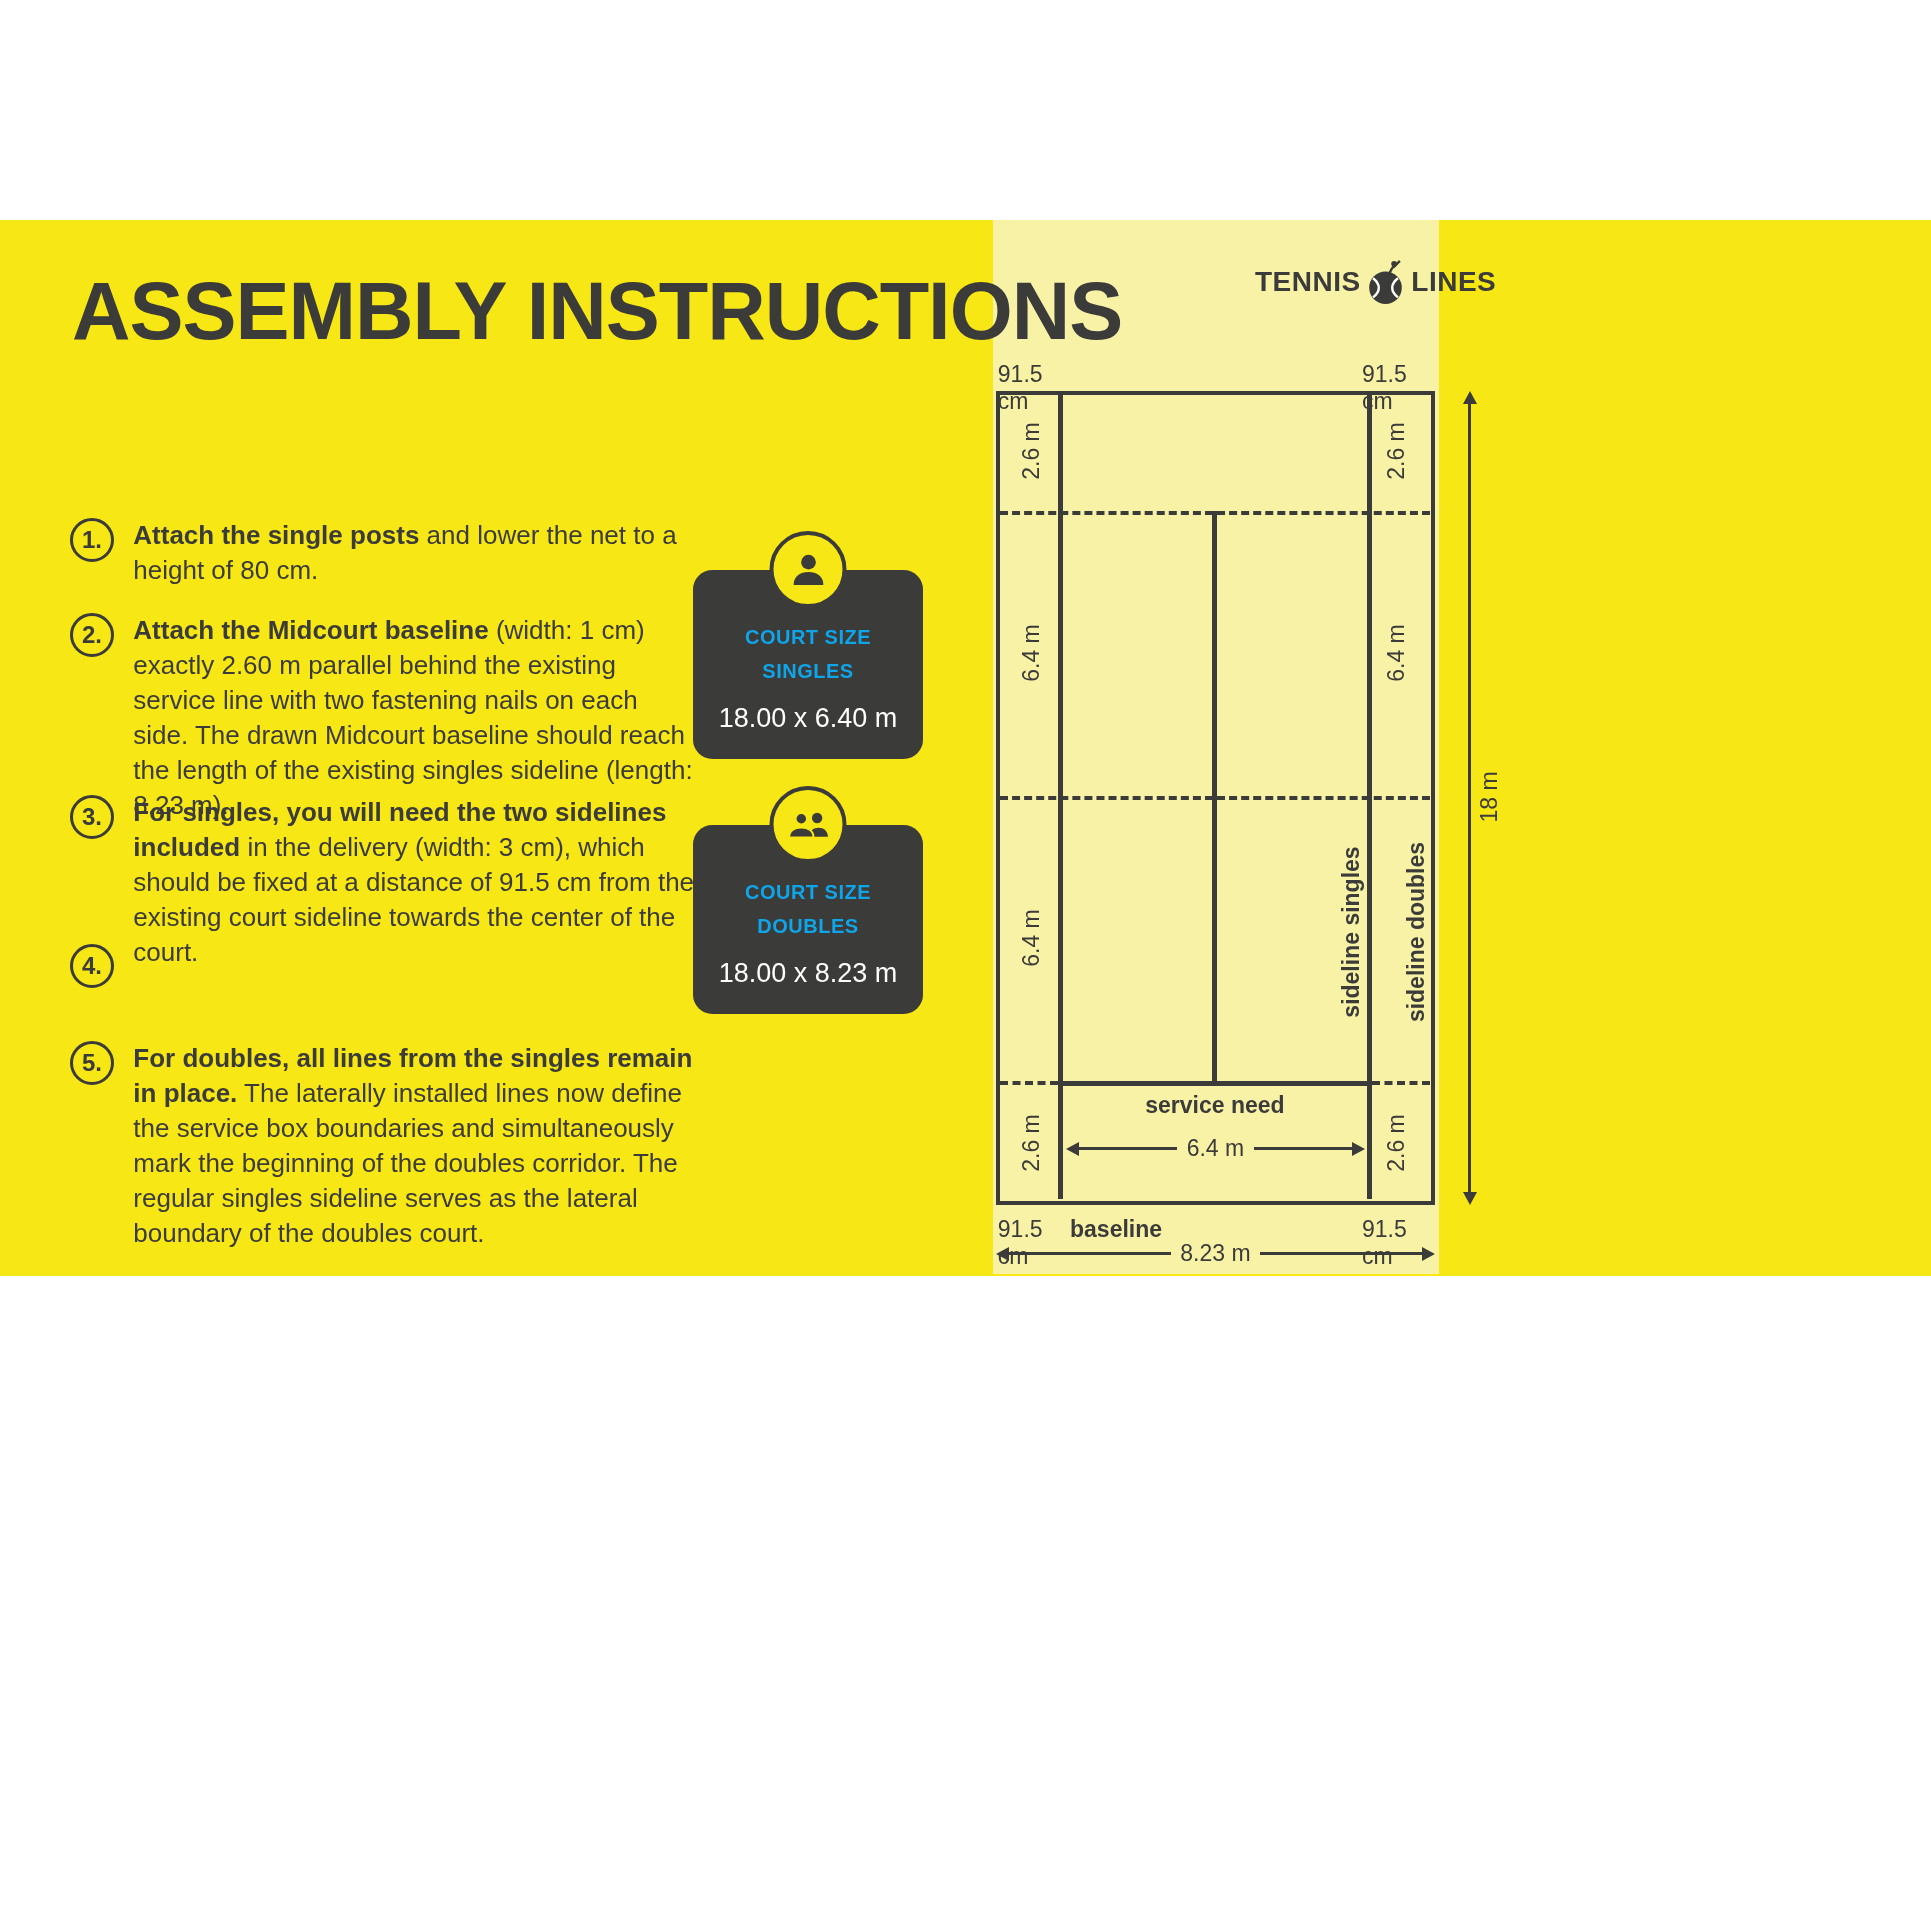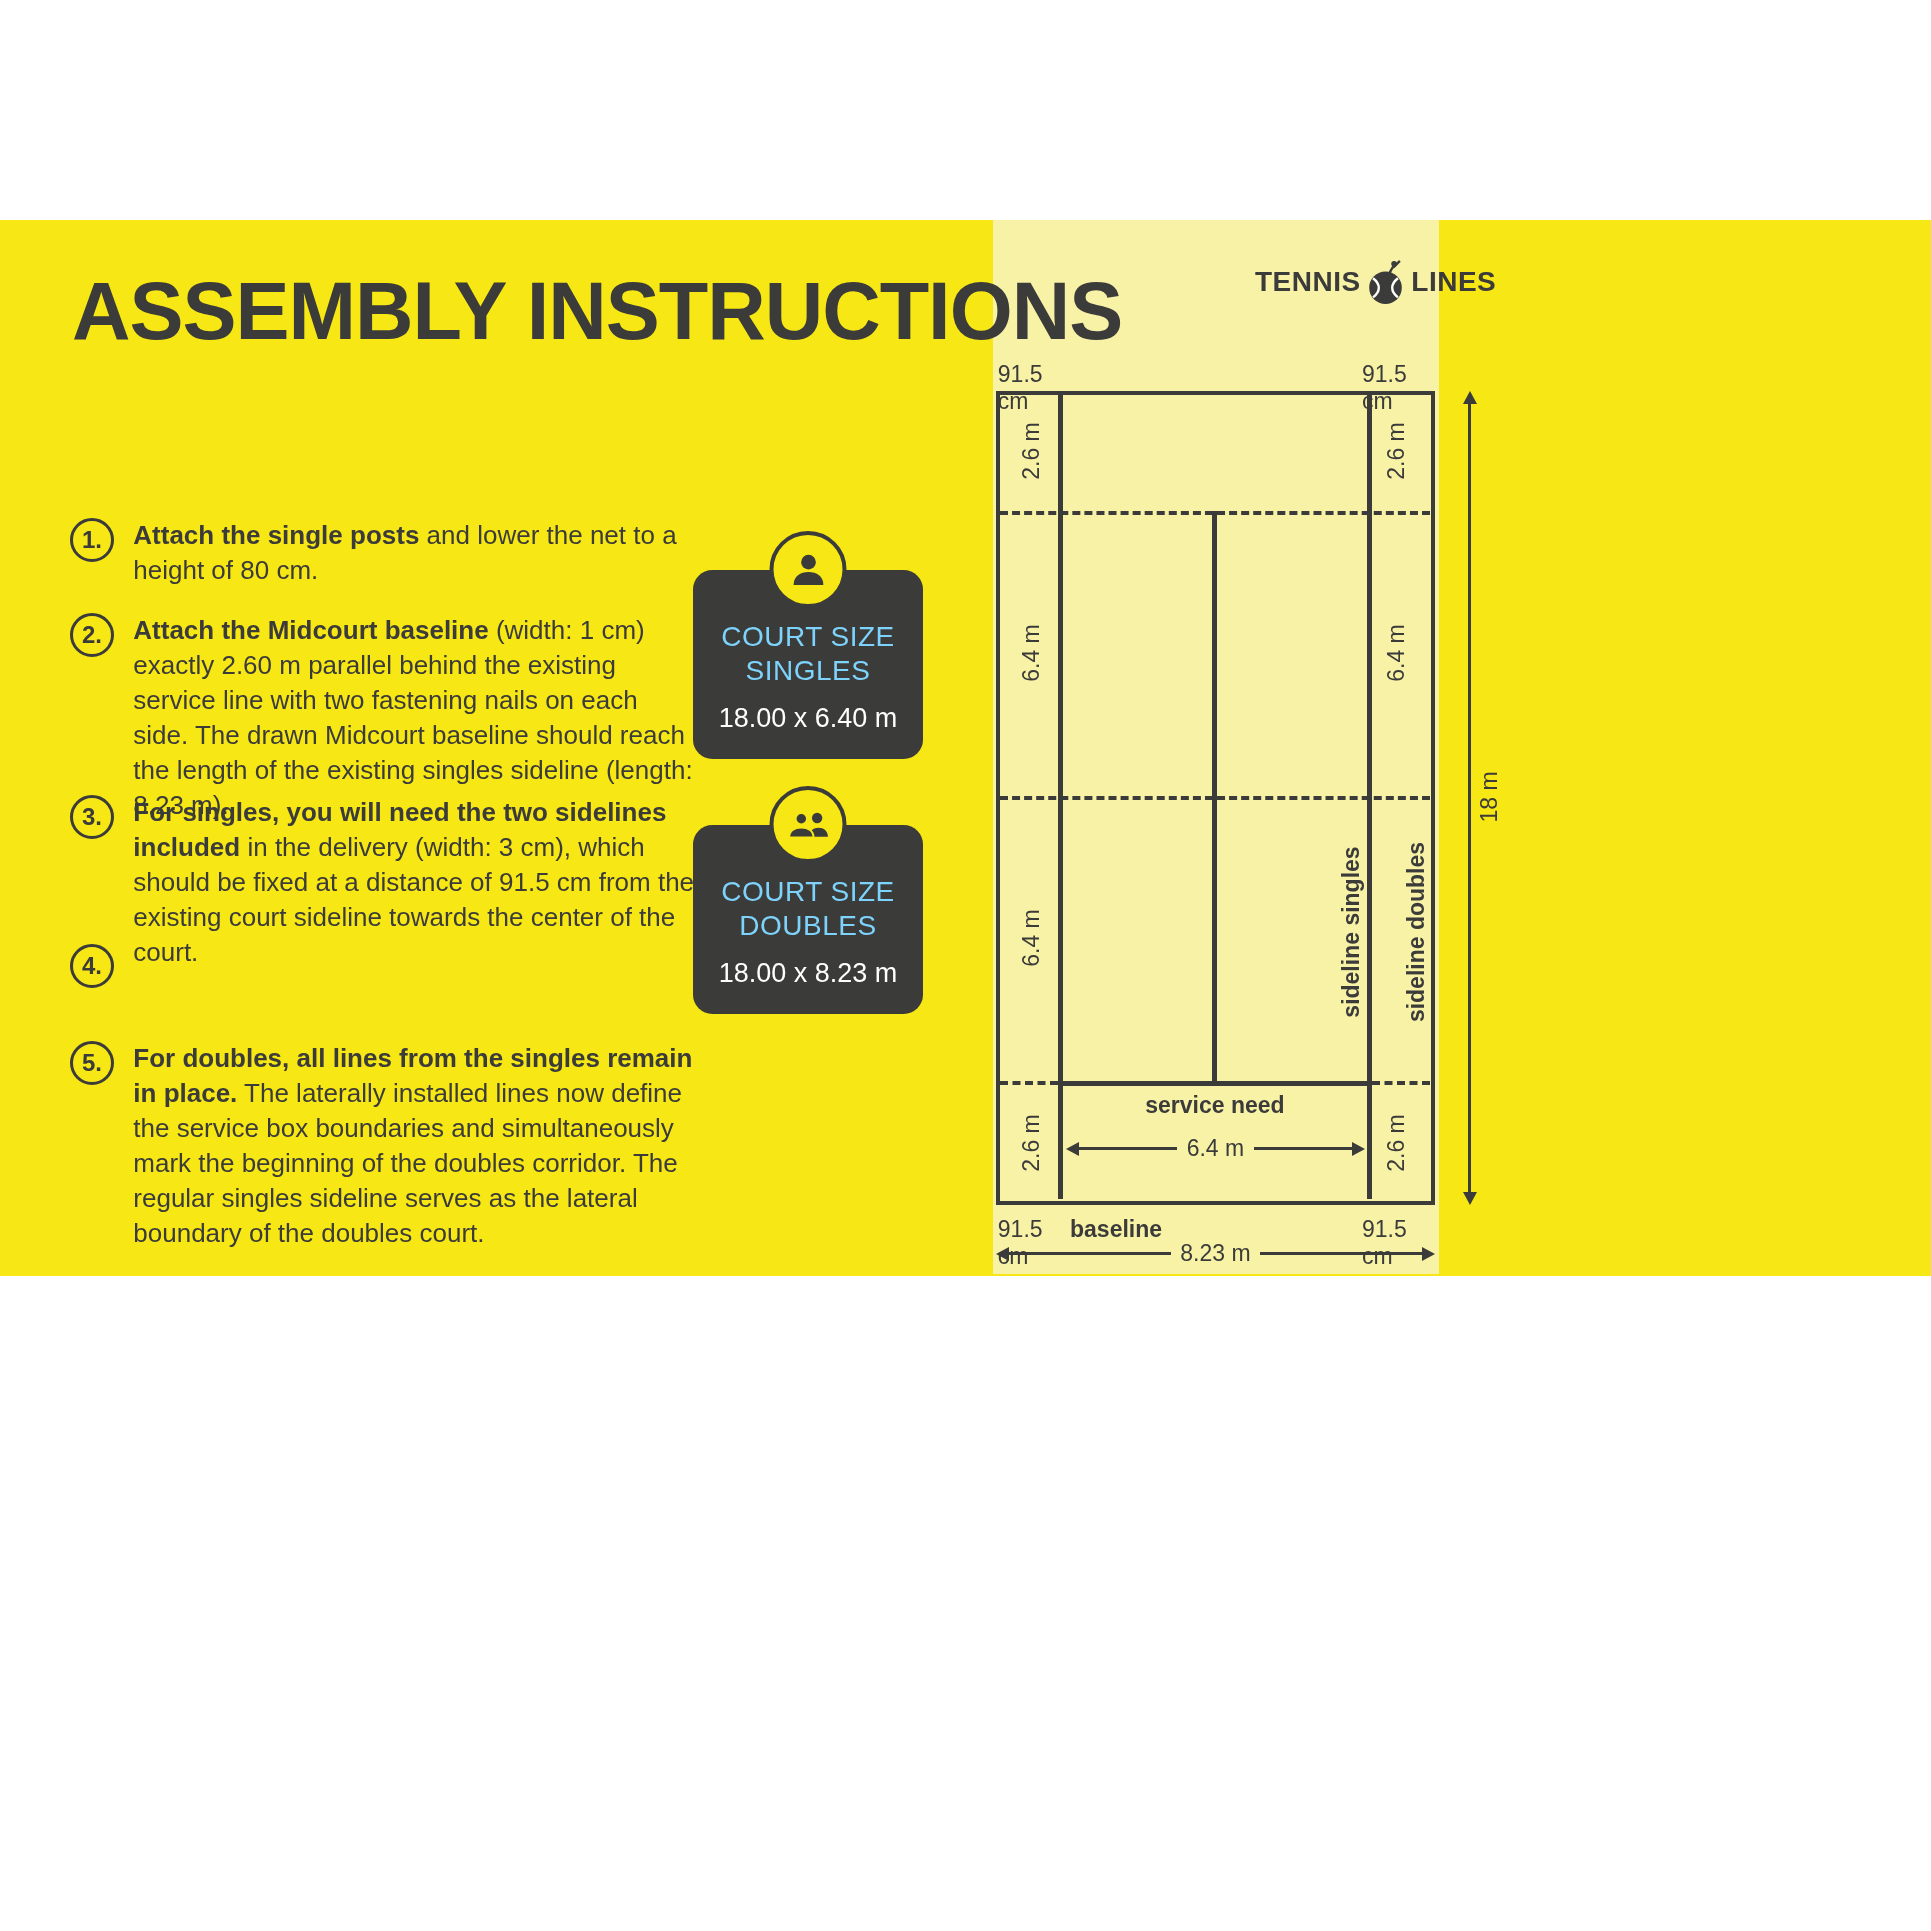--- a/index.html
+++ b/index.html
@@ -15,21 +15,21 @@
   .logo{position:absolute;left:1255px;top:39px;display:flex;align-items:center;gap:5.8px;font-size:28px;font-weight:800;letter-spacing:0.5px;color:#3B3B3A}
   .logo .ball{display:flex;align-items:flex-end}
 
   .instr{position:absolute;left:70px;width:637px;display:flex;gap:19.3px;align-items:flex-start}
   .num{flex:0 0 auto;width:44px;height:44px;border:3.4px solid #3B3B3A;border-radius:50%;display:flex;align-items:center;justify-content:center;font-size:24px;font-weight:700}
   .itext{width:565px;font-size:26px;line-height:35px;color:#3B3B3A}
   .itext b{font-weight:700}
 
   .card{position:absolute;left:693px;width:230px;background:#3B3B3A;border-radius:19.3px;text-align:center;padding-top:50px}
   .card-icon{position:absolute;top:-39px;left:50%;transform:translateX(-50%);width:77px;height:77px;border-radius:50%;background:#F7E714;border:4.8px solid #3B3B3A;display:flex;align-items:center;justify-content:center}
-  .card-title{font-size:28px;font-weight:400;color:#7dd3fc;line-height:34px;letter-spacing:0.5px}
+  .card-title{font-size:20px;font-weight:700;color:#0ea5e9;line-height:34px;letter-spacing:0.5px}
   .card-title span{display:block}
   .card-size{font-size:27px;color:#fff;margin-top:15.4px;padding-bottom:25px}
 
   .diagram{position:absolute;left:993px;top:0;width:446px;height:1054px}
   .court{position:absolute;left:2.9px;top:171px;width:439px;height:814px;border:4.8px solid #3B3B3A}
   .vline{position:absolute;top:0;width:4.8px;height:804px;background:#3B3B3A}
   .vline.center{left:212px;top:116px;height:574px}
   .dashline{position:absolute;left:0;width:430px;height:0;border-top:4.8px dashed #3B3B3A}
   .solidline{position:absolute;left:63px;top:686px;width:304px;height:4.8px;background:#3B3B3A}
   .dashseg{position:absolute;top:686px;width:58px;height:0;border-top:4.8px dashed #3B3B3A}

